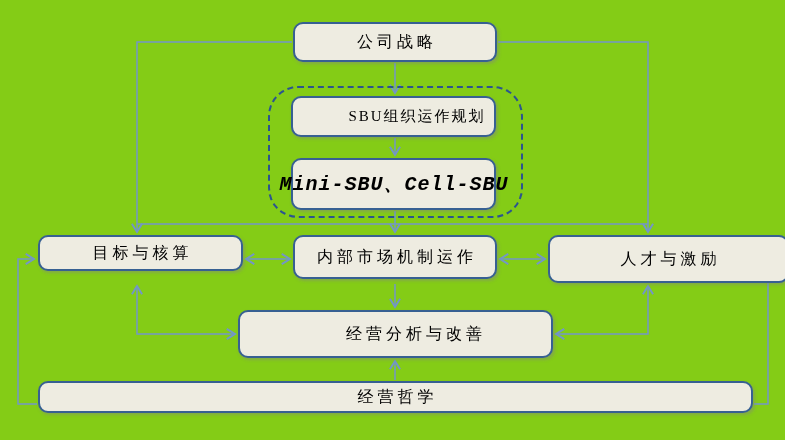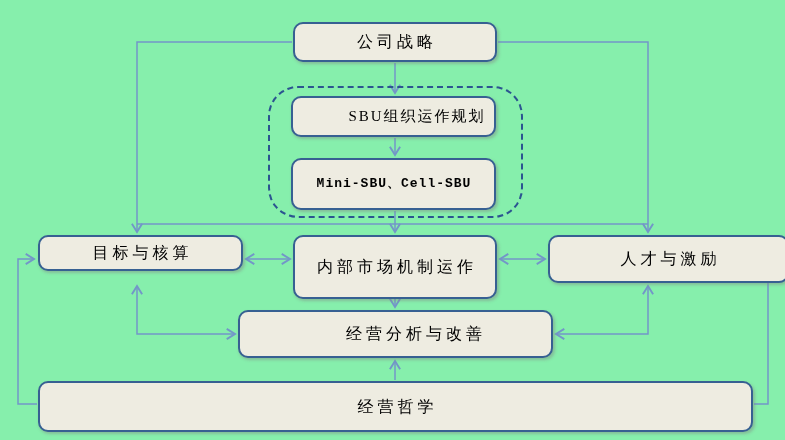--- a/index.html
+++ b/index.html
@@ -1,19 +1,19 @@
 <!DOCTYPE html>
 <html><head>
 <meta charset="utf-8">
 <style>
   html,body{margin:0;padding:0;background:#ffffff;}
   #canvas{
     position:relative;
     width:785px;height:440px;
-    background:#86efac;
+    background:#84cc16;
     font-family:"Liberation Serif","DejaVu Serif",serif;
     overflow:hidden;
   }
   #connectors{position:absolute;left:0;top:0;width:785px;height:440px;z-index:1;}
   .node{
     position:absolute;
     z-index:2;
     box-sizing:border-box;
     background:#EEECE1;
     border:2.5px solid #376092;
@@ -24,38 +24,38 @@
     align-items:center;
     justify-content:center;
     color:#000;
     font-size:16px;
     letter-spacing:4px;
     text-indent:4px; 
     line-height:1.25;
     white-space:nowrap;
   }
   .node .sub{font-size:15px;letter-spacing:2px;text-indent:2px;margin-left:45px;}
-  .node .latin{font-family:"Liberation Mono","DejaVu Sans Mono",monospace;font-weight:bold;font-size:13px;letter-spacing:1px;text-indent:1px;}
+  .node .latin{font-family:"Liberation Mono","DejaVu Sans Mono",monospace;font-weight:bold;font-size:20px;letter-spacing:1px;text-indent:1px;font-style:italic;}
   .dashed-group{
     position:absolute;
     z-index:1;
     box-sizing:border-box;
     border:2.5px dashed #2B5490;
     border-radius:30px;
     background:transparent;
   }
   
   #n-strategy   {left:293px;top:22px; width:204px;height:40px;}
   #n-sbu        {left:291px;top:96px; width:205px;height:41px;}
   #n-minisbu    {left:291px;top:158px;width:205px;height:52px;}
   #n-goals      {left:38px; top:235px;width:205px;height:36px;}
-  #n-market     {left:293px;top:235px;width:204px;height:64px;}
+  #n-market     {left:293px;top:235px;width:204px;height:44px;}
   #n-talent     {left:548px;top:235px;width:241px;height:48px;}
   #n-analysis   {left:238px;top:310px;width:315px;height:48px;padding-left:37px;}
-  #n-philosophy {left:38px; top:381px;width:715px;height:51px;}
+  #n-philosophy {left:38px; top:381px;width:715px;height:32px;}
   #g-dashed     {left:268px;top:86px; width:255px;height:132px;}
 </style>
 </head>
 <body>
 
 <div id="canvas">
 
   <svg id="connectors" viewBox="0 0 785 440" xmlns="http://www.w3.org/2000/svg">
     <defs>
       <marker id="arw" viewBox="0 0 10 10" refX="7.5" refY="5" markerWidth="8.5" markerHeight="8.5" orient="auto-start-reverse">

